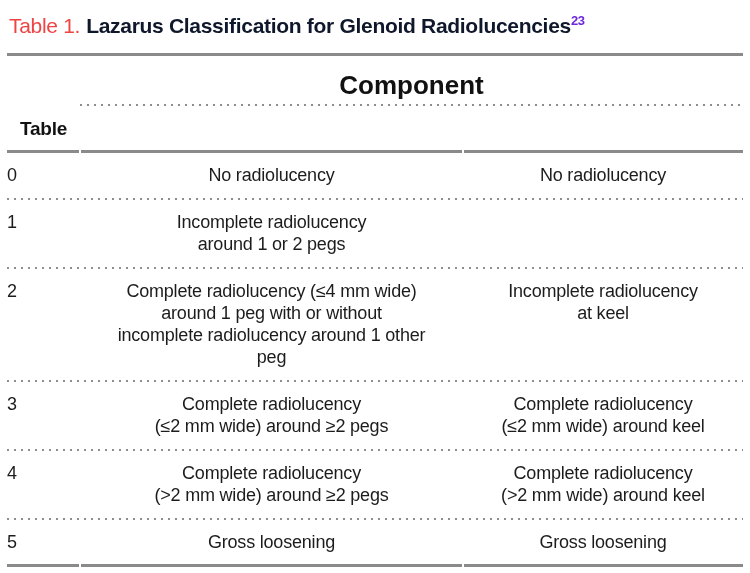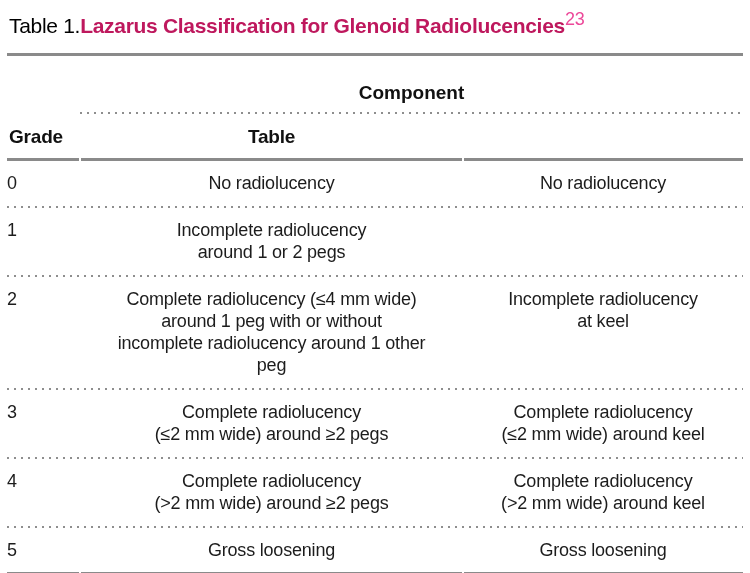--- a/index.html
+++ b/index.html
@@ -21,32 +21,32 @@
   }
   
   .title {
     padding-left: 2px;
     font-size: 21px;
     line-height: 26px;
     letter-spacing: -0.3px;
     white-space: nowrap;
   }
   .title .prefix {
-    color: #000000;
+    color: #ef4444;
     font-weight: 400;
-    margin-right: 0;
+    margin-right: 6px;
   }
   .title .main {
-    color: #be185d;
+    color: #0f172a;
     font-weight: 700;
   }
   .title sup {
-    color: #ec4899;
-    font-weight: 400;
-    font-size: 18px;
+    color: #6d28d9;
+    font-weight: 700;
+    font-size: 13px;
     vertical-align: super;
     line-height: 0;
   }
   
   .rule {
     height: 3px;
     background: #8a8a8a;
   }
   .top-rule { margin-top: 14px; }
   
@@ -74,23 +74,23 @@
   .cell {
     font-size: 18px;
     line-height: 22px;
     letter-spacing: -0.2px;
     white-space: pre-line;
   }
   .cell.grade { text-align: left; padding-left: 2px; }
   .cell.pegged, .cell.keeled { text-align: center; }
   .spanner {
     font-weight: 700;
-    font-size: 19px;
+    font-size: 26px;
     line-height: 22px;
-    margin-top: 26px;
+    margin-top: 18px;
     margin-left: 73px;
     text-align: center;
     color: #111;
   }
   .header-row { margin-top: 11px; }
   .header-row .cell {
     font-weight: 700;
     font-size: 19px;
     line-height: 24px;
     color: #111;
@@ -107,21 +107,20 @@
   <div class="title">
     <span class="prefix">Table 1.</span><span class="main">Lazarus Classification for Glenoid Radiolucencies</span><sup>23</sup>
   </div>
 
   <div class="rule top-rule"></div>
 
   <div class="spanner">Component</div>
   <div class="dotted spanner-dotted"></div>
 
   <div class="grid header-row">
-    <div class="cell grade">Grade</div>
     <div class="cell keeled">Table</div>
   </div>
 
   <div class="rule seg-rule header-rule"></div>
 
   <div class="grid row">
     <div class="cell grade">0</div>
     <div class="cell pegged">No radiolucency</div>
     <div class="cell keeled">No radiolucency</div>
   </div>

